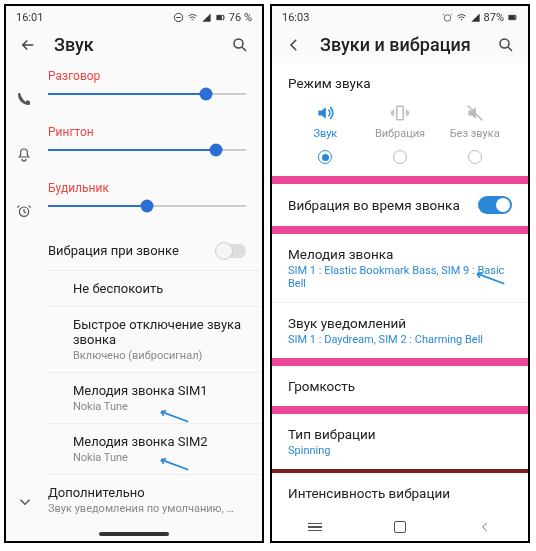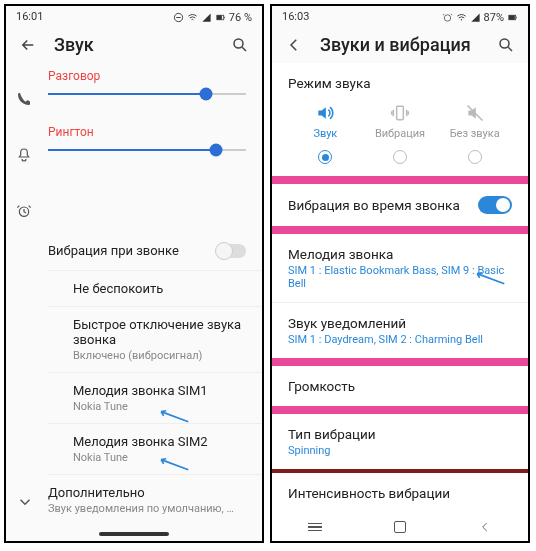--- a/index.html
+++ b/index.html
@@ -1,19 +1,19 @@
 <!DOCTYPE html>
 <html><head>
 <meta charset="utf-8">
 <style>
 * { box-sizing: border-box; margin: 0; padding: 0; }
 body { font-family: -apple-system, Roboto, Arial, sans-serif; background: #fff; }
 .container { display: flex; gap: 6px; padding: 4px; }
 .phone { border: 2px solid #000; width: 260px; height: 539px; background: #fafafa; overflow: hidden; position: relative; display: flex; flex-direction: column; }
-.statusbar { display: flex; justify-content: space-between; padding: 4px 10px 2px; font-size: 11px; color: #333; height: 20px; }
+.statusbar { display: flex; justify-content: space-between; align-items: center; padding: 4px 10px 2px; font-size: 11px; color: #333; height: 20px; }
 .statusbar .sb-right { display: flex; align-items: center; gap: 3px; }
 .statusbar svg { width: 11px; height: 11px; }
 .header { display: flex; align-items: center; padding: 8px 12px; gap: 16px; }
 .header .title { font-size: 18px; font-weight: 500; color: #222; flex: 1; }
 .header .search { margin-left: auto; }
 .iconbtn { width: 20px; height: 20px; display: flex; align-items: center; justify-content: center; color: #444; }
 .iconbtn svg { width: 18px; height: 18px; stroke: currentColor; fill: none; stroke-width: 2; }
 .content { flex: 1; overflow: hidden; }
 
 
@@ -134,20 +134,27 @@
               <div class="thumb" style="left:85%"></div>
             </div>
       </div>
     </div>
 
     <div class="slider-row">
       <div class="slider-icon"><svg viewBox="0 0 24 24" fill="none" stroke="#555" stroke-width="1.8">
               <circle cx="12" cy="13" r="7"></circle>
               <path d="M12 9v4l3 2 M5 4 L2 7 M19 4 l3 3"></path>
             </svg></div>
+      <div class="slider-body">
+        <div class="slider-label">Будильник</div>
+        <div class="track">
+              <div class="fill" style="width:50%"></div>
+              <div class="thumb" style="left:50%"></div>
+            </div>
+      </div>
     </div>
 
     <div class="toggle-row">
       <span>Вибрация при звонке</span>
       <div class="switch-off"></div>
     </div>
     <div class="divider"></div>
 
     <div class="list-item">
       <div class="primary">Не беспокоить</div>

